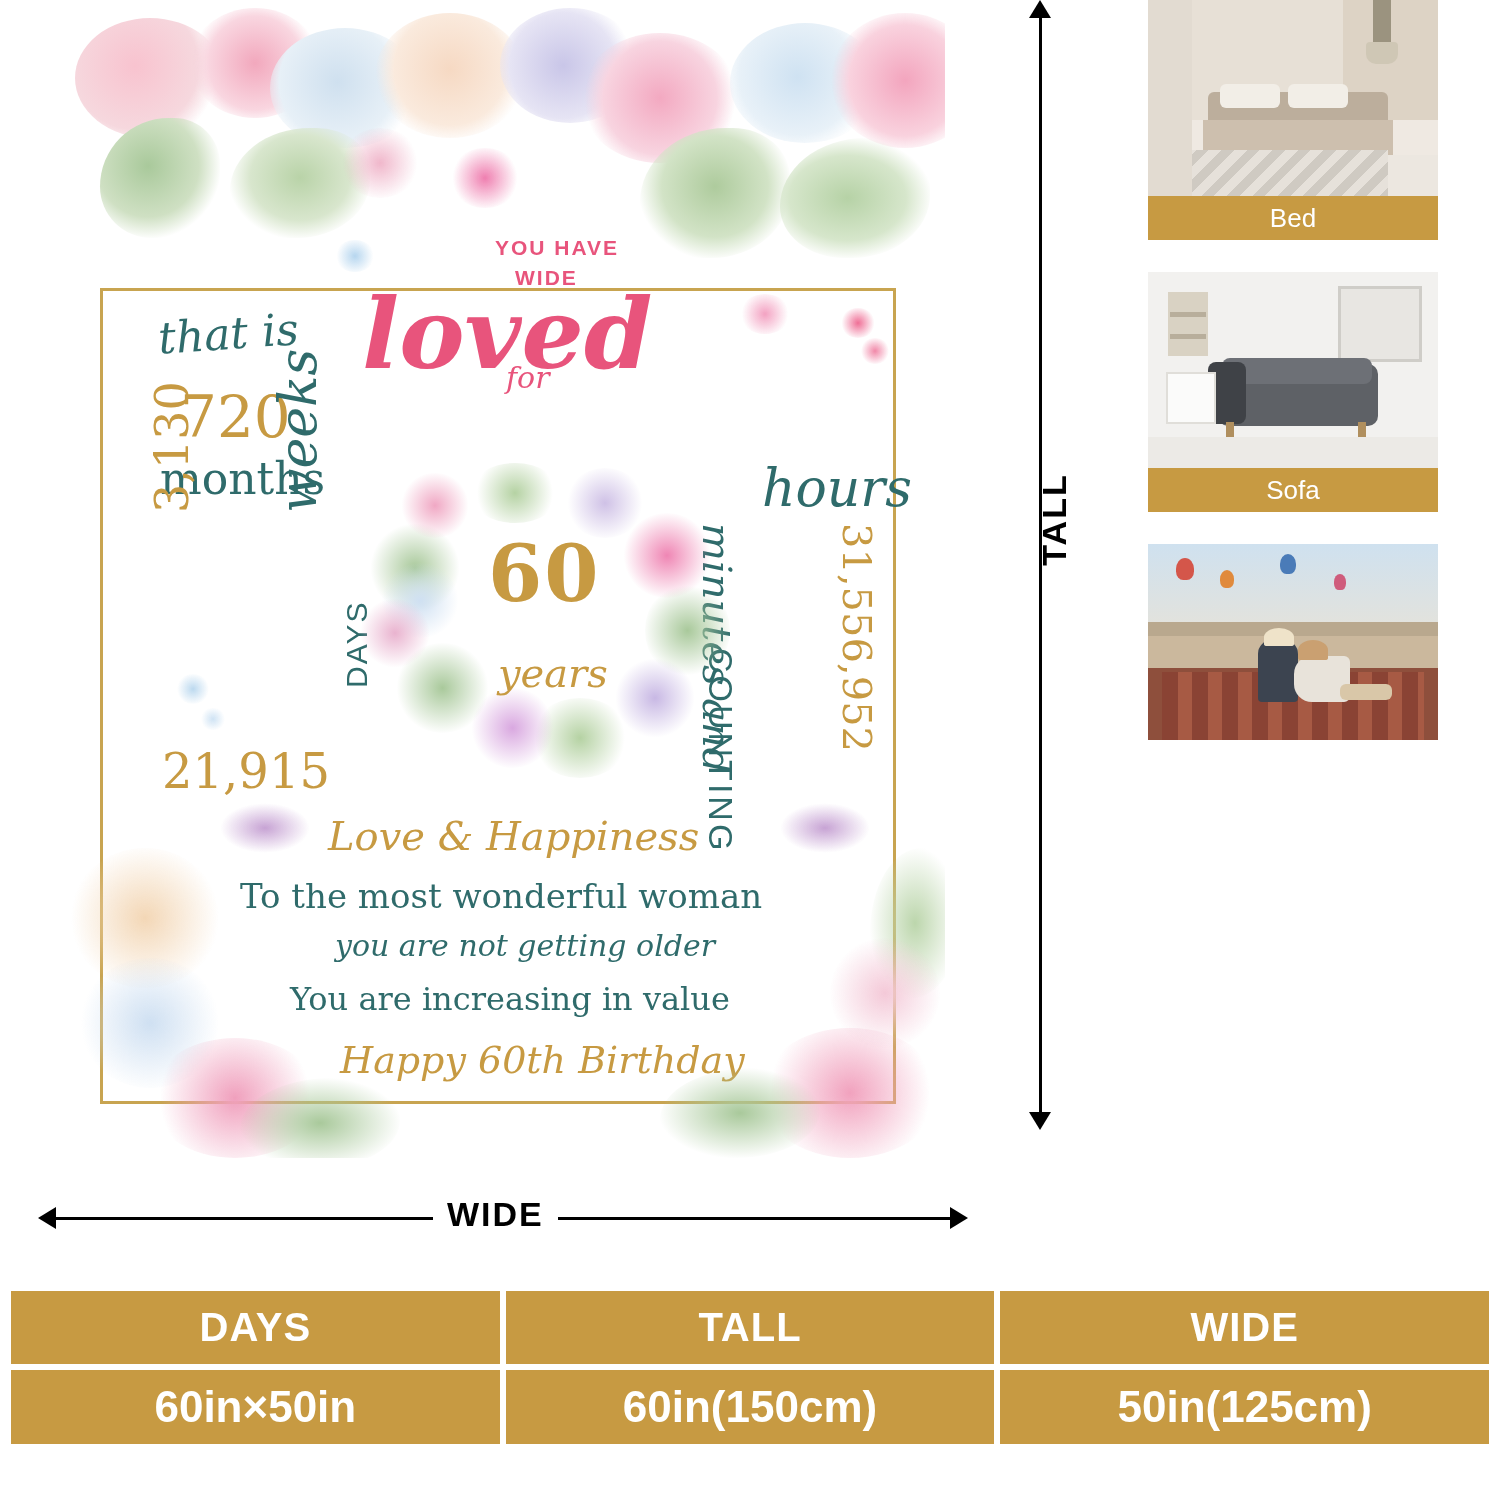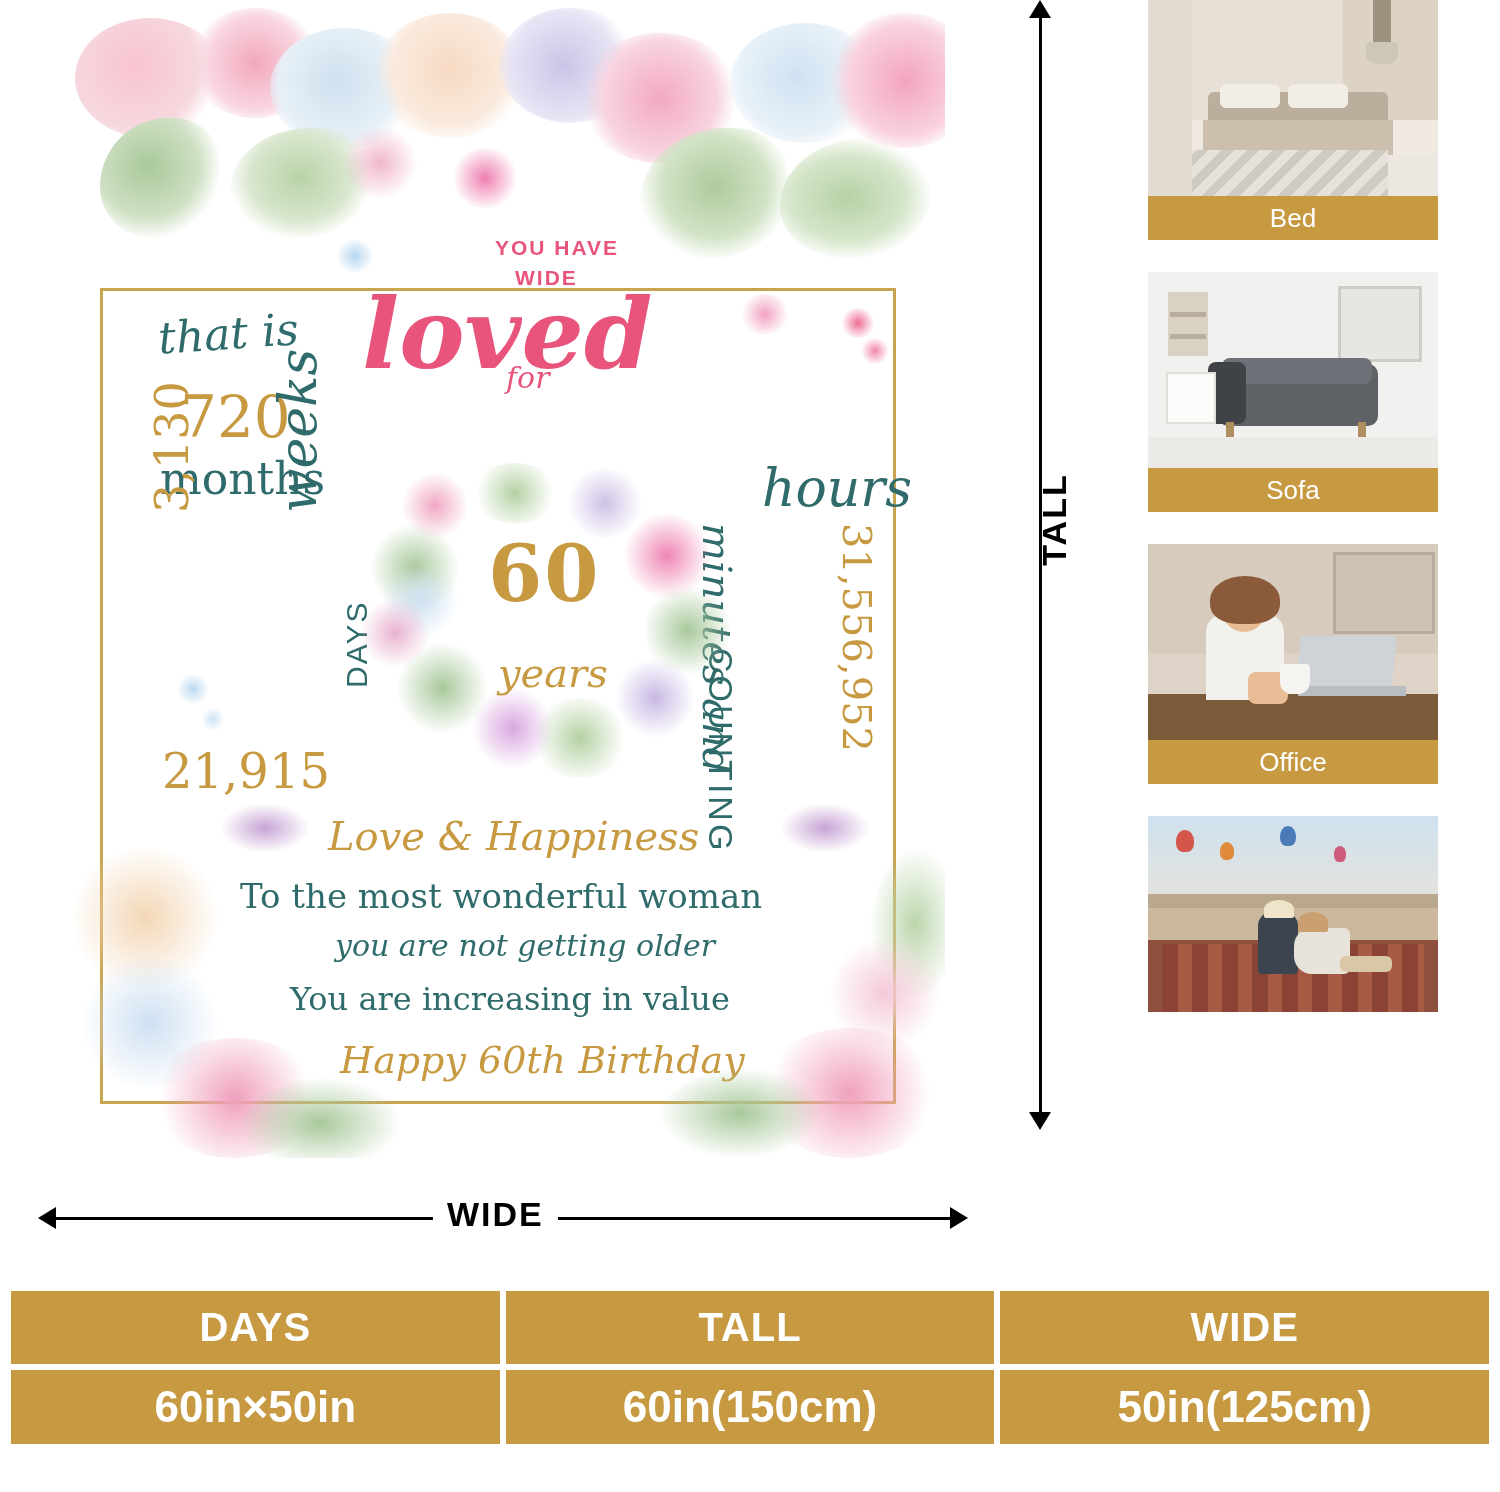--- a/index.html
+++ b/index.html
@@ -204,35 +204,20 @@
       <div class="ph" style="left:74px;top:86px;width:150px;height:26px;background:#6d7076;border-radius:8px;"></div>
       <div class="ph" style="left:60px;top:90px;width:38px;height:62px;background:#3f4247;border-radius:8px;"></div>
       <div class="ph" style="left:78px;top:150px;width:8px;height:16px;background:#b08f5e;"></div>
       <div class="ph" style="left:210px;top:150px;width:8px;height:16px;background:#b08f5e;"></div>
       <div class="ph" style="left:0;top:165px;width:290px;height:31px;background:#eceae6;"></div>
       <div class="ph" style="left:18px;top:100px;width:46px;height:48px;background:#fbfbfa;border:2px solid #e0ded9;"></div>
     </div>
     <div class="cap">Sofa</div>
   </div>
 
-  <div class="card">
-    <div class="photo" style="background:#ded3c6;">
-      <div class="ph" style="left:0;top:0;width:290px;height:110px;background:#d7cbbd;"></div>
-      <div class="ph" style="left:185px;top:8px;width:96px;height:76px;background:#cfc2b2;border:3px solid #b9ab99;"></div>
-      <div class="ph" style="left:0;top:150px;width:290px;height:46px;background:#7c5b3a;"></div>
-      <div class="ph" style="left:150px;top:92px;width:96px;height:58px;background:#cfd2d6;border-radius:4px;transform:skewX(-6deg);"></div>
-      <div class="ph" style="left:150px;top:142px;width:108px;height:10px;background:#b9bcc0;"></div>
-      <div class="ph" style="left:58px;top:70px;width:78px;height:86px;background:#f3f1ee;border-radius:18px 18px 0 0;"></div>
-      <div class="ph" style="left:74px;top:44px;width:44px;height:44px;background:#e8bd96;border-radius:50%;"></div>
-      <div class="ph" style="left:62px;top:32px;width:70px;height:48px;background:#8a5a3a;border-radius:50% 50% 40% 40%;"></div>
-      <div class="ph" style="left:100px;top:128px;width:40px;height:32px;background:#e8bd96;border-radius:8px;"></div>
-      <div class="ph" style="left:132px;top:120px;width:30px;height:30px;background:#f6f4f1;border-radius:4px 4px 12px 12px;"></div>
-    </div>
-    <div class="cap">Office</div>
-  </div>
 
   <div class="card">
     <div class="photo" style="background:linear-gradient(#cfe1ef 0%,#e9e3d7 55%,#cdbba4 100%);">
       <div class="ph" style="left:28px;top:14px;width:18px;height:22px;background:#d4564a;border-radius:50% 50% 40% 40%;"></div>
       <div class="ph" style="left:72px;top:26px;width:14px;height:18px;background:#e08a3c;border-radius:50% 50% 40% 40%;"></div>
       <div class="ph" style="left:132px;top:10px;width:16px;height:20px;background:#4a7bb8;border-radius:50% 50% 40% 40%;"></div>
       <div class="ph" style="left:186px;top:30px;width:12px;height:16px;background:#cf5c7c;border-radius:50% 50% 40% 40%;"></div>
       <div class="ph" style="left:0;top:80px;width:290px;height:50px;background:#cbb89d;"></div>
       <div class="ph" style="left:0;top:78px;width:290px;height:14px;background:#b9a88e;"></div>
       <div class="ph" style="left:0;top:124px;width:290px;height:72px;background:#8e4f3c;"></div>

